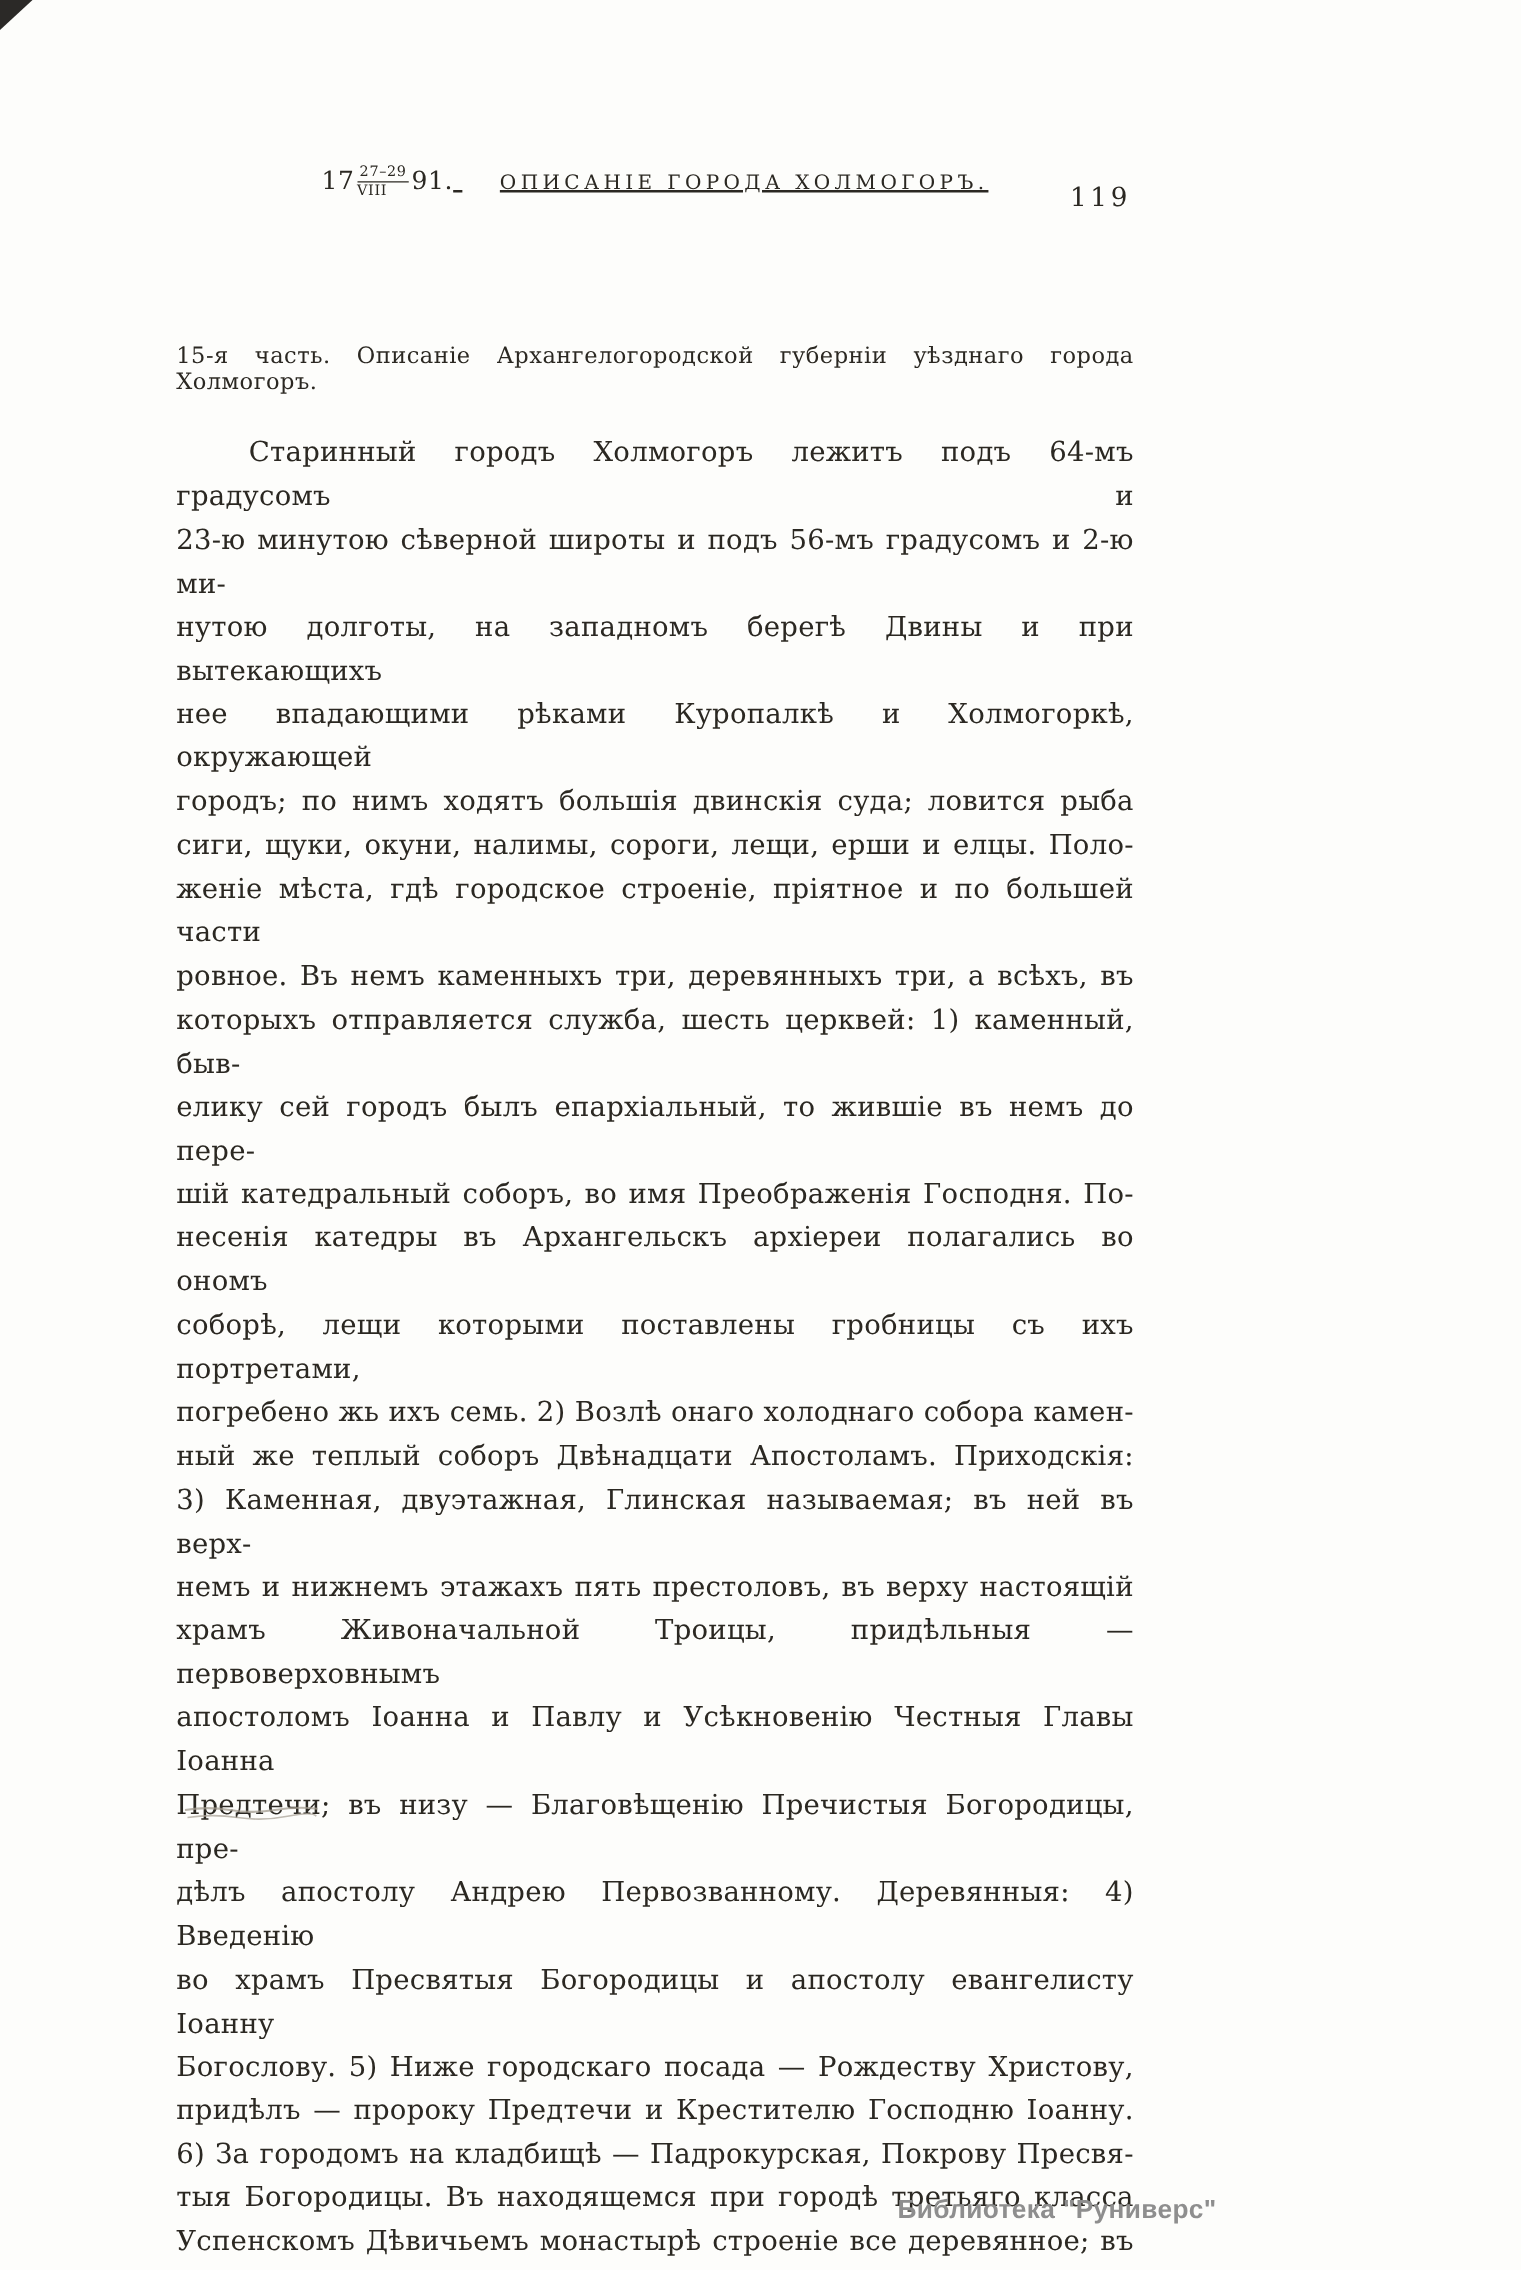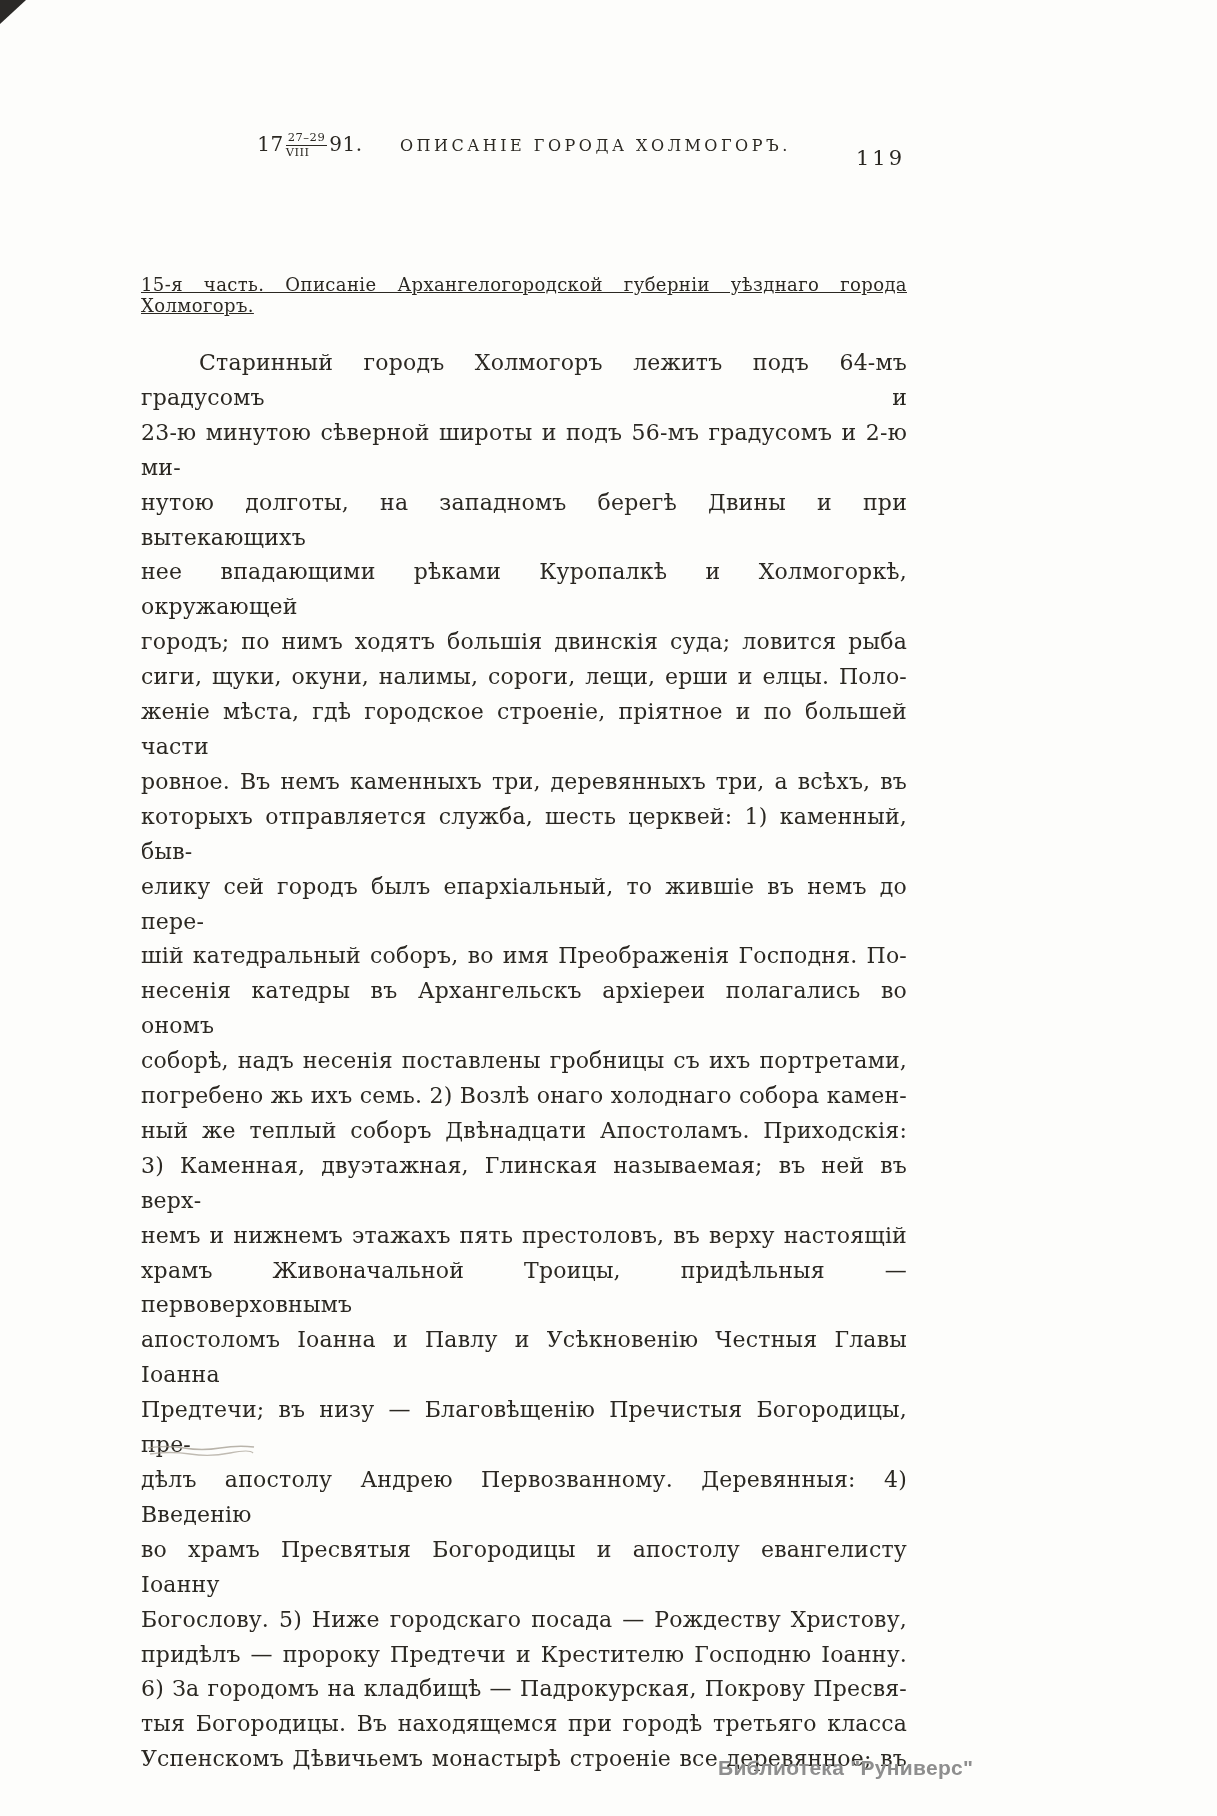--- a/index.html
+++ b/index.html
@@ -32,20 +32,21 @@
     top: 130px;
     width: 766px;
   }
   
   .header-row {
     position: relative;
     height: 34px;
     font-size: 20px;
     letter-spacing: 1px;
     white-space: nowrap;
+    text-decoration: underline;
   }
   .header-center {
     text-align: center;
   }
   .date-notation {
     display: inline-flex;
     align-items: center;
     letter-spacing: 0.5px;
   }
   .fraction {
@@ -76,21 +77,20 @@
   }
   
   .section-heading {
     margin-top: 110px;
     font-size: 18px;
     letter-spacing: 0.4px;
     word-spacing: 2px;
     text-align: justify;
     text-align-last: justify;
     white-space: normal;
-    text-decoration: underline;
   }
   
   .body-text {
     margin-top: 30px;
     font-size: 22px;
     line-height: 34.9px;
     letter-spacing: 0.2px;
   }
   .body-text .line {
     text-align: justify;
@@ -152,21 +152,21 @@
         <div class="line">нутою долготы, на западномъ берегѣ Двины и при вытекающихъ</div>
         <div class="line">нее впадающими рѣками Куропалкѣ и Холмогоркѣ, окружающей</div>
         <div class="line">городъ; по нимъ ходятъ большія двинскія суда; ловится рыба</div>
         <div class="line">сиги, щуки, окуни, налимы, сороги, лещи, ерши и елцы. Поло-</div>
         <div class="line">женіе мѣста, гдѣ городское строеніе, пріятное и по большей части</div>
         <div class="line">ровное. Въ немъ каменныхъ три, деревянныхъ три, а всѣхъ, въ</div>
         <div class="line">которыхъ отправляется служба, шесть церквей: 1) каменный, быв-</div>
         <div class="line">елику сей городъ былъ епархіальный, то жившіе въ немъ до пере-</div>
         <div class="line">шій катедральный соборъ, во имя Преображенія Господня. По-</div>
         <div class="line">несенія катедры въ Архангельскъ архіереи полагались во ономъ</div>
-        <div class="line">соборѣ, надъ несенія поставлены гробницы съ ихъ портретами,</div>
+        <div class="line">соборѣ, лещи которыми поставлены гробницы съ ихъ портретами,</div>
         <div class="line">погребено жь ихъ семь. 2) Возлѣ онаго холоднаго собора камен-</div>
         <div class="line">ный же теплый соборъ Двѣнадцати Апостоламъ. Приходскія:</div>
         <div class="line">3) Каменная, двуэтажная, Глинская называемая; въ ней въ верх-</div>
         <div class="line">немъ и нижнемъ этажахъ пять престоловъ, въ верху настоящій</div>
         <div class="line">храмъ Живоначальной Троицы, придѣльныя — первоверховнымъ</div>
         <div class="line">апостоломъ Іоанна и Павлу и Усѣкновенію Честныя Главы Іоанна</div>
         <div class="line">Предтечи; въ низу — Благовѣщенію Пречистыя Богородицы, пре-</div>
         <div class="line">дѣлъ апостолу Андрею Первозванному. Деревянныя: 4) Введенію</div>
         <div class="line">во храмъ Пресвятыя Богородицы и апостолу евангелисту Іоанну</div>
         <div class="line">Богослову. 5) Ниже городскаго посада — Рождеству Христову,</div>

